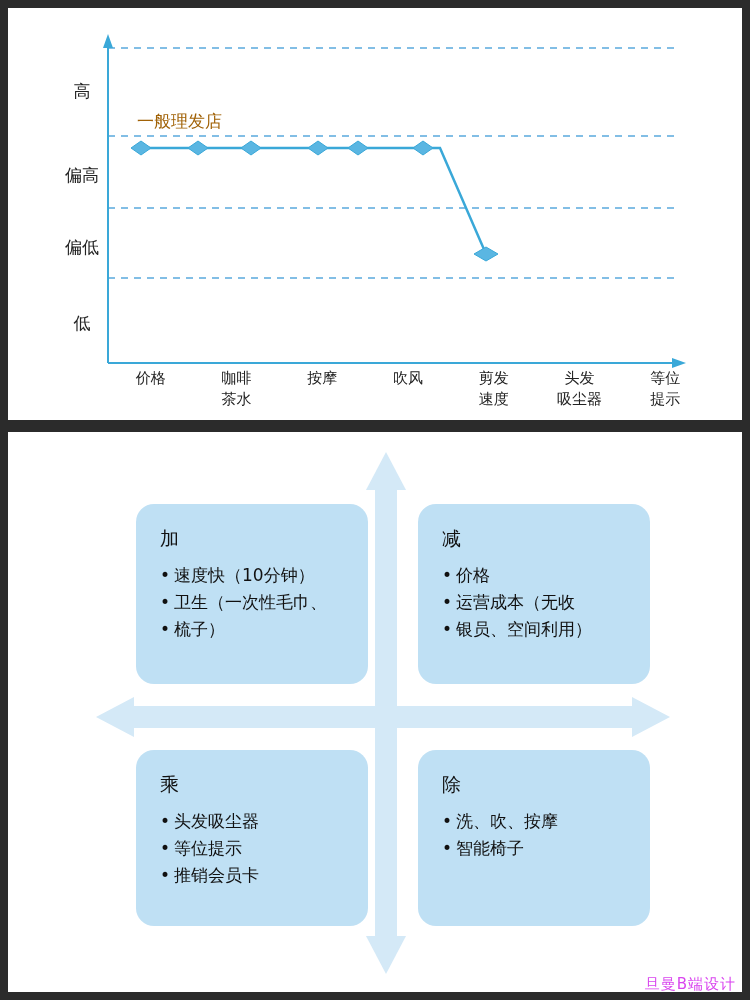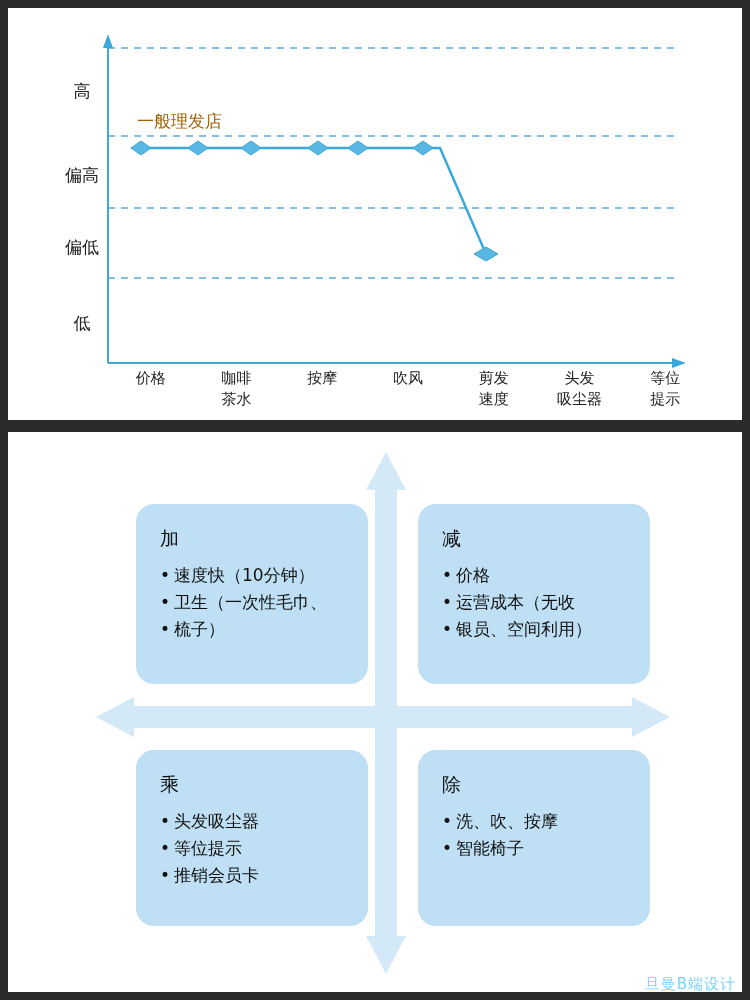--- a/index.html
+++ b/index.html
@@ -133,21 +133,21 @@
     left: 0;
     top: 0;
   }
 
   
   .watermark {
     position: absolute;
     right: 14px;
     bottom: 6px;
     font-size: 15px;
-    color: #7dd3fc;
+    color: #d946ef;
     font-family: "DejaVu Sans", sans-serif;
     letter-spacing: 1px;
   }
 </style>
 </head>
 <body>
 
 <div class="page">
 
   <div class="panel-chart">

